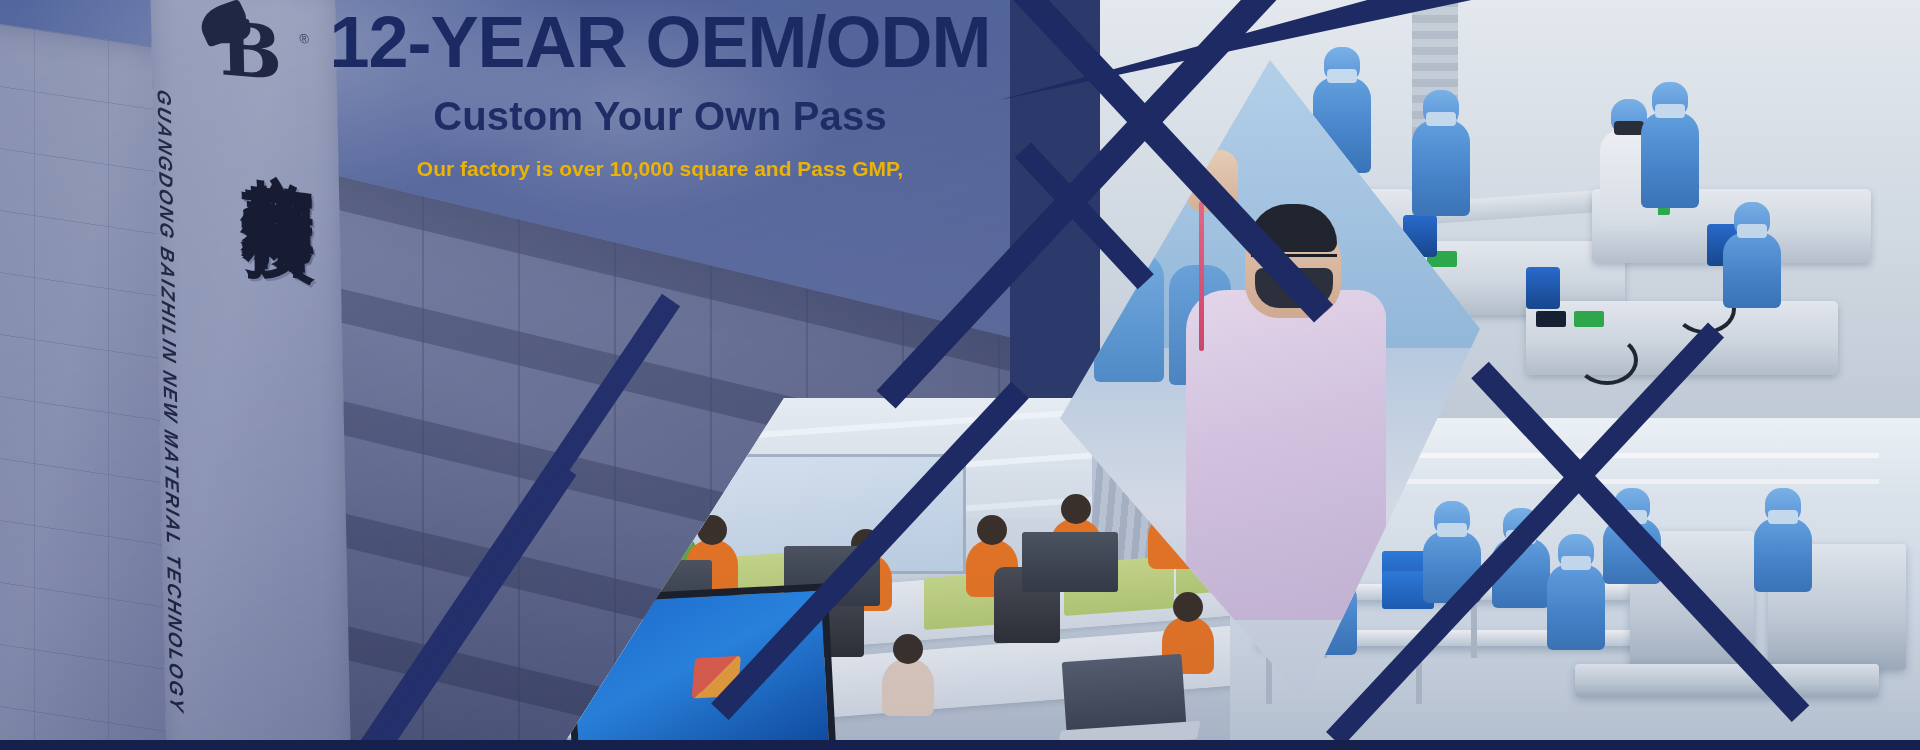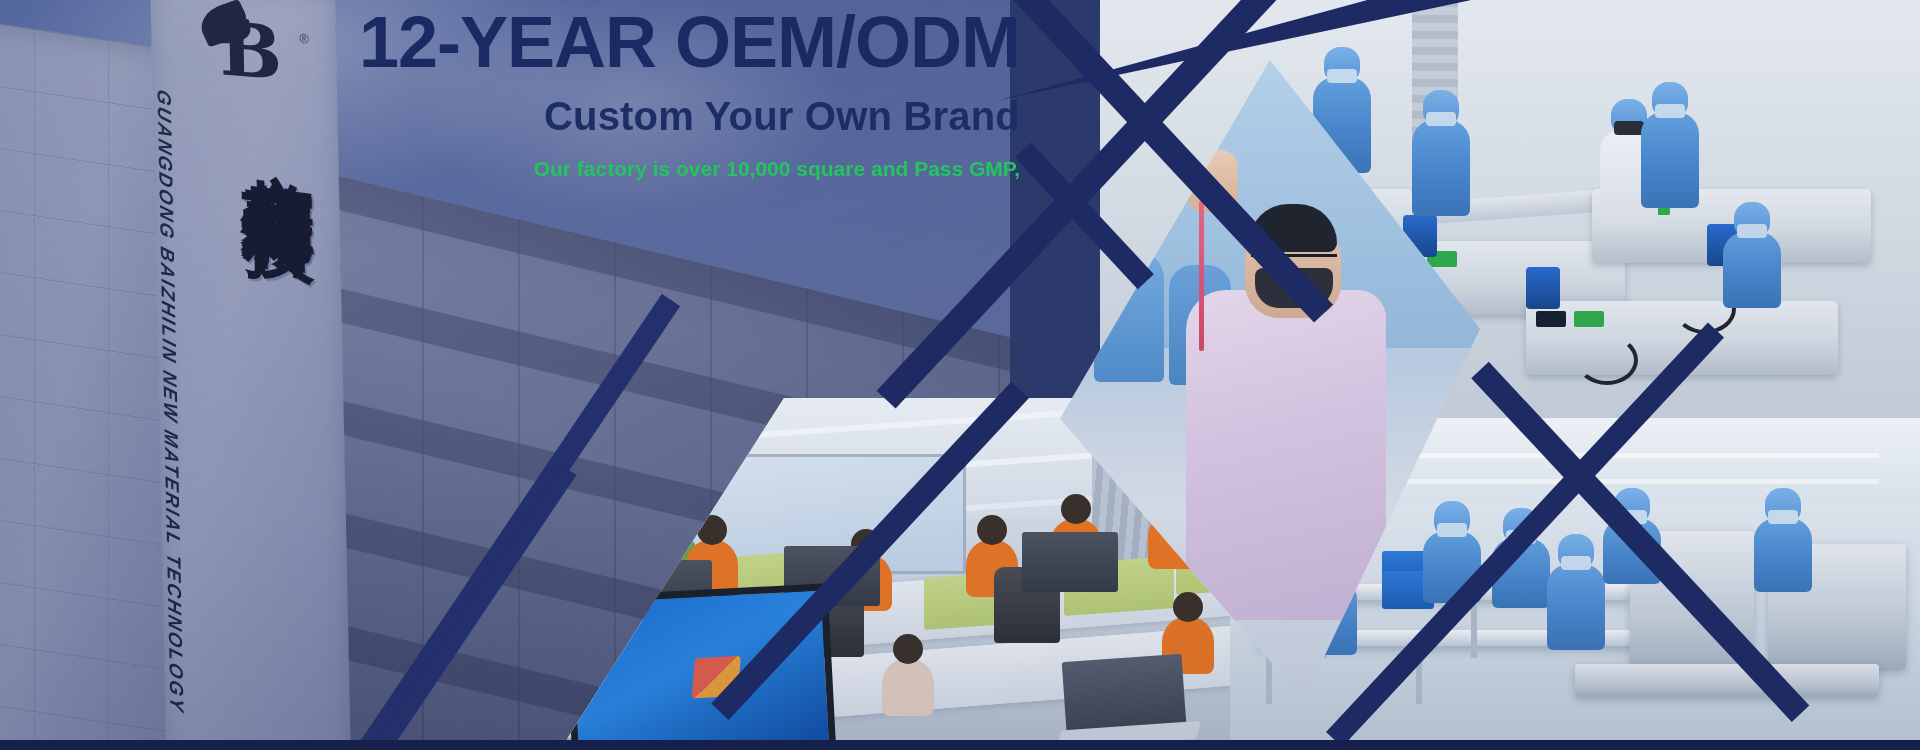--- a/index.html
+++ b/index.html
@@ -383,21 +383,21 @@
     background: #1e2a63;
     z-index: 5;
   }
 
   
   .text-block {
     position: absolute;
     left: 300px; top: 0;
     width: 720px; height: 210px;
     z-index: 9;
-    text-align: right;
+    text-align: center;
     color: #1b2a63;
   }
   .headline {
     margin: 6px 0 0 0;
     font-size: 72px;
     font-weight: 700;
     letter-spacing: -1px;
     line-height: 1.0;
     color: #1b2a63;
     font-family: "Liberation Sans", sans-serif;
@@ -407,21 +407,21 @@
     font-size: 40px;
     font-weight: 700;
     color: #1e2d66;
     letter-spacing: .2px;
   }
   .desc {
     margin: 12px 0 0 0;
     font-size: 21px;
     font-weight: 700;
     line-height: 1.75;
-    color: #22c55e;
+    color: #eab308;
   }
   .desc span { display: block; }
   .desc .l2 { margin-left: 52px; }
 
   
   .bottom-bar {
     position:absolute; left:0; bottom:0; width:100%; height:10px;
     background:#15204d; z-index: 8;
   }
 </style>
@@ -606,19 +606,19 @@
   <div class="navy-line" style="left:1705px; top:330px; width:22px; height:560px;
        transform: rotate(43deg); transform-origin: top center;"></div>
 
   <div class="navy-line" style="left:1012px; top:150px; width:22px; height:180px;
        transform: rotate(-43deg); transform-origin: top center;"></div>
 
   <div class="bottom-bar"></div>
 
   <div class="text-block">
     <h1 class="headline">12-YEAR OEM/ODM</h1>
-    <h2 class="subhead">Custom Your Own Brand</h2>
+    <h2 class="subhead">Custom Your Own Pass</h2>
     <p class="desc">
       <span class="l1">Our factory is over 10,000 square and Pass GMP,</span>
     </p>
   </div>
 
 </div>
 
 </body></html>

